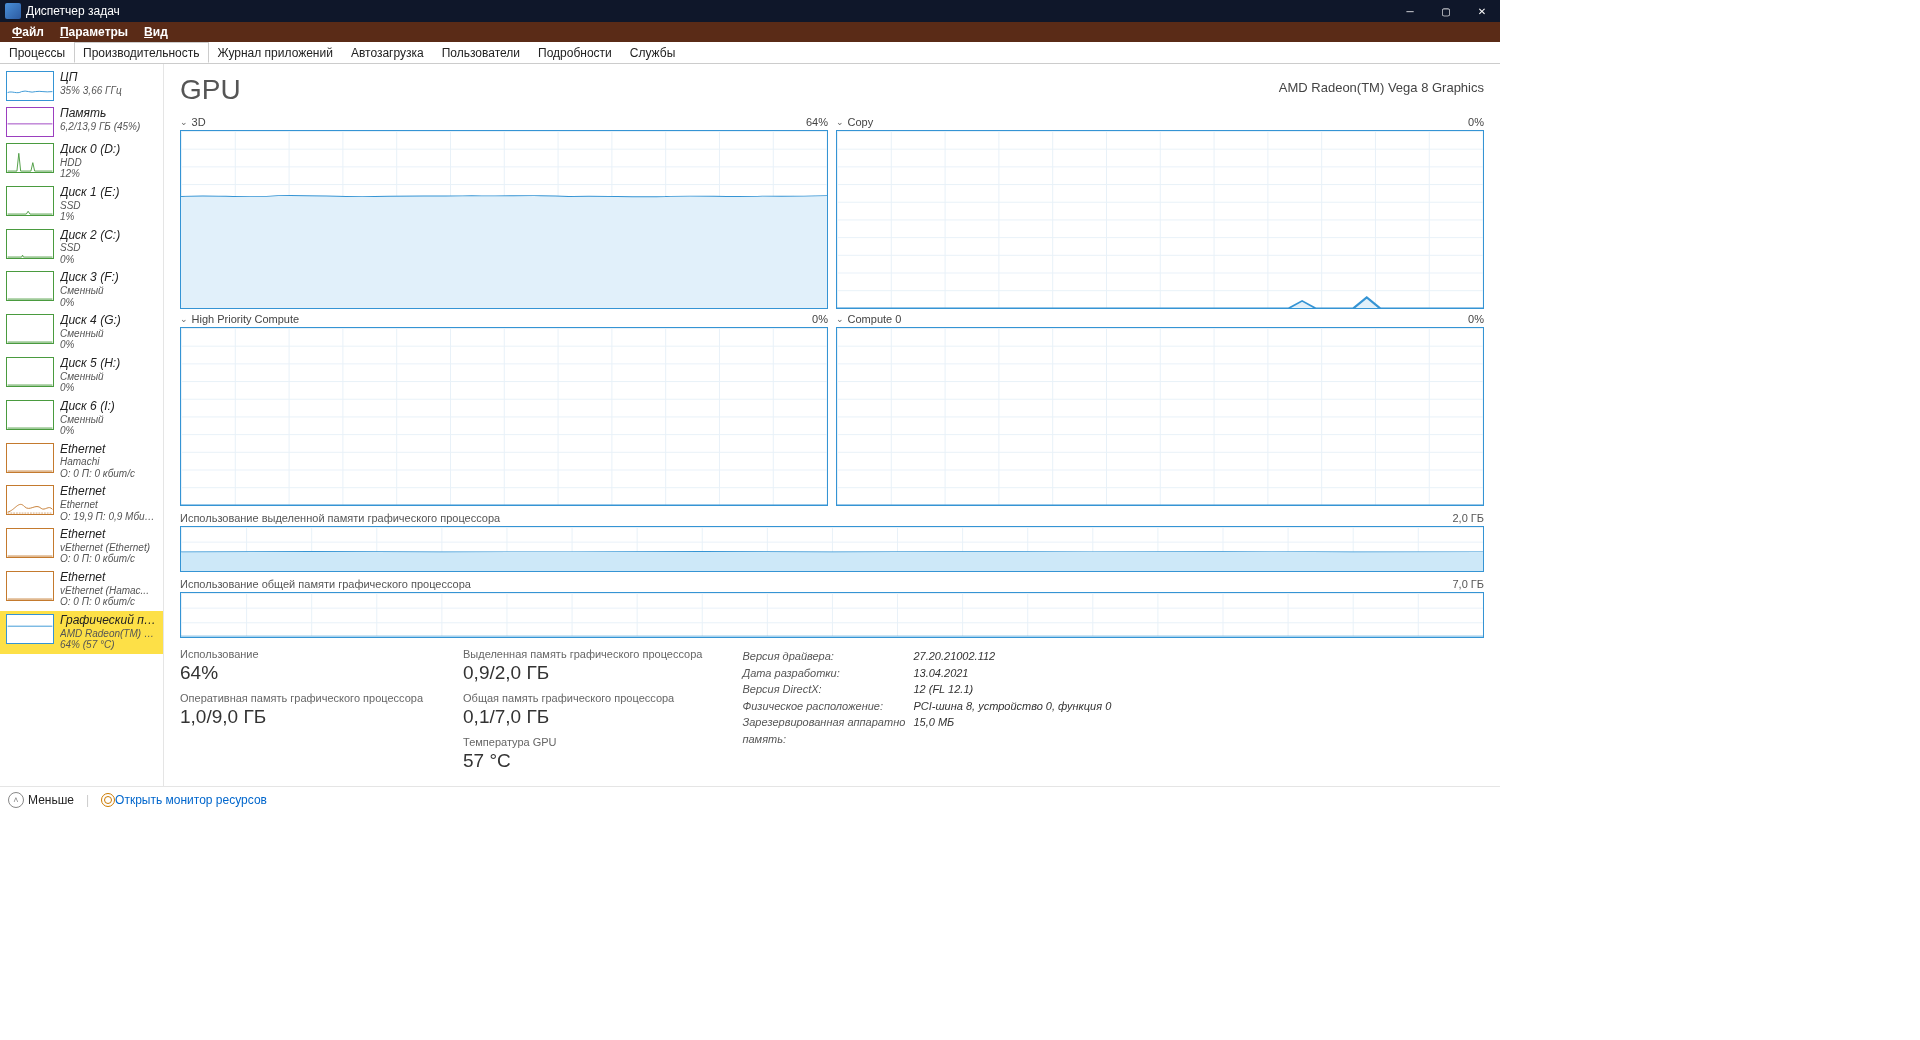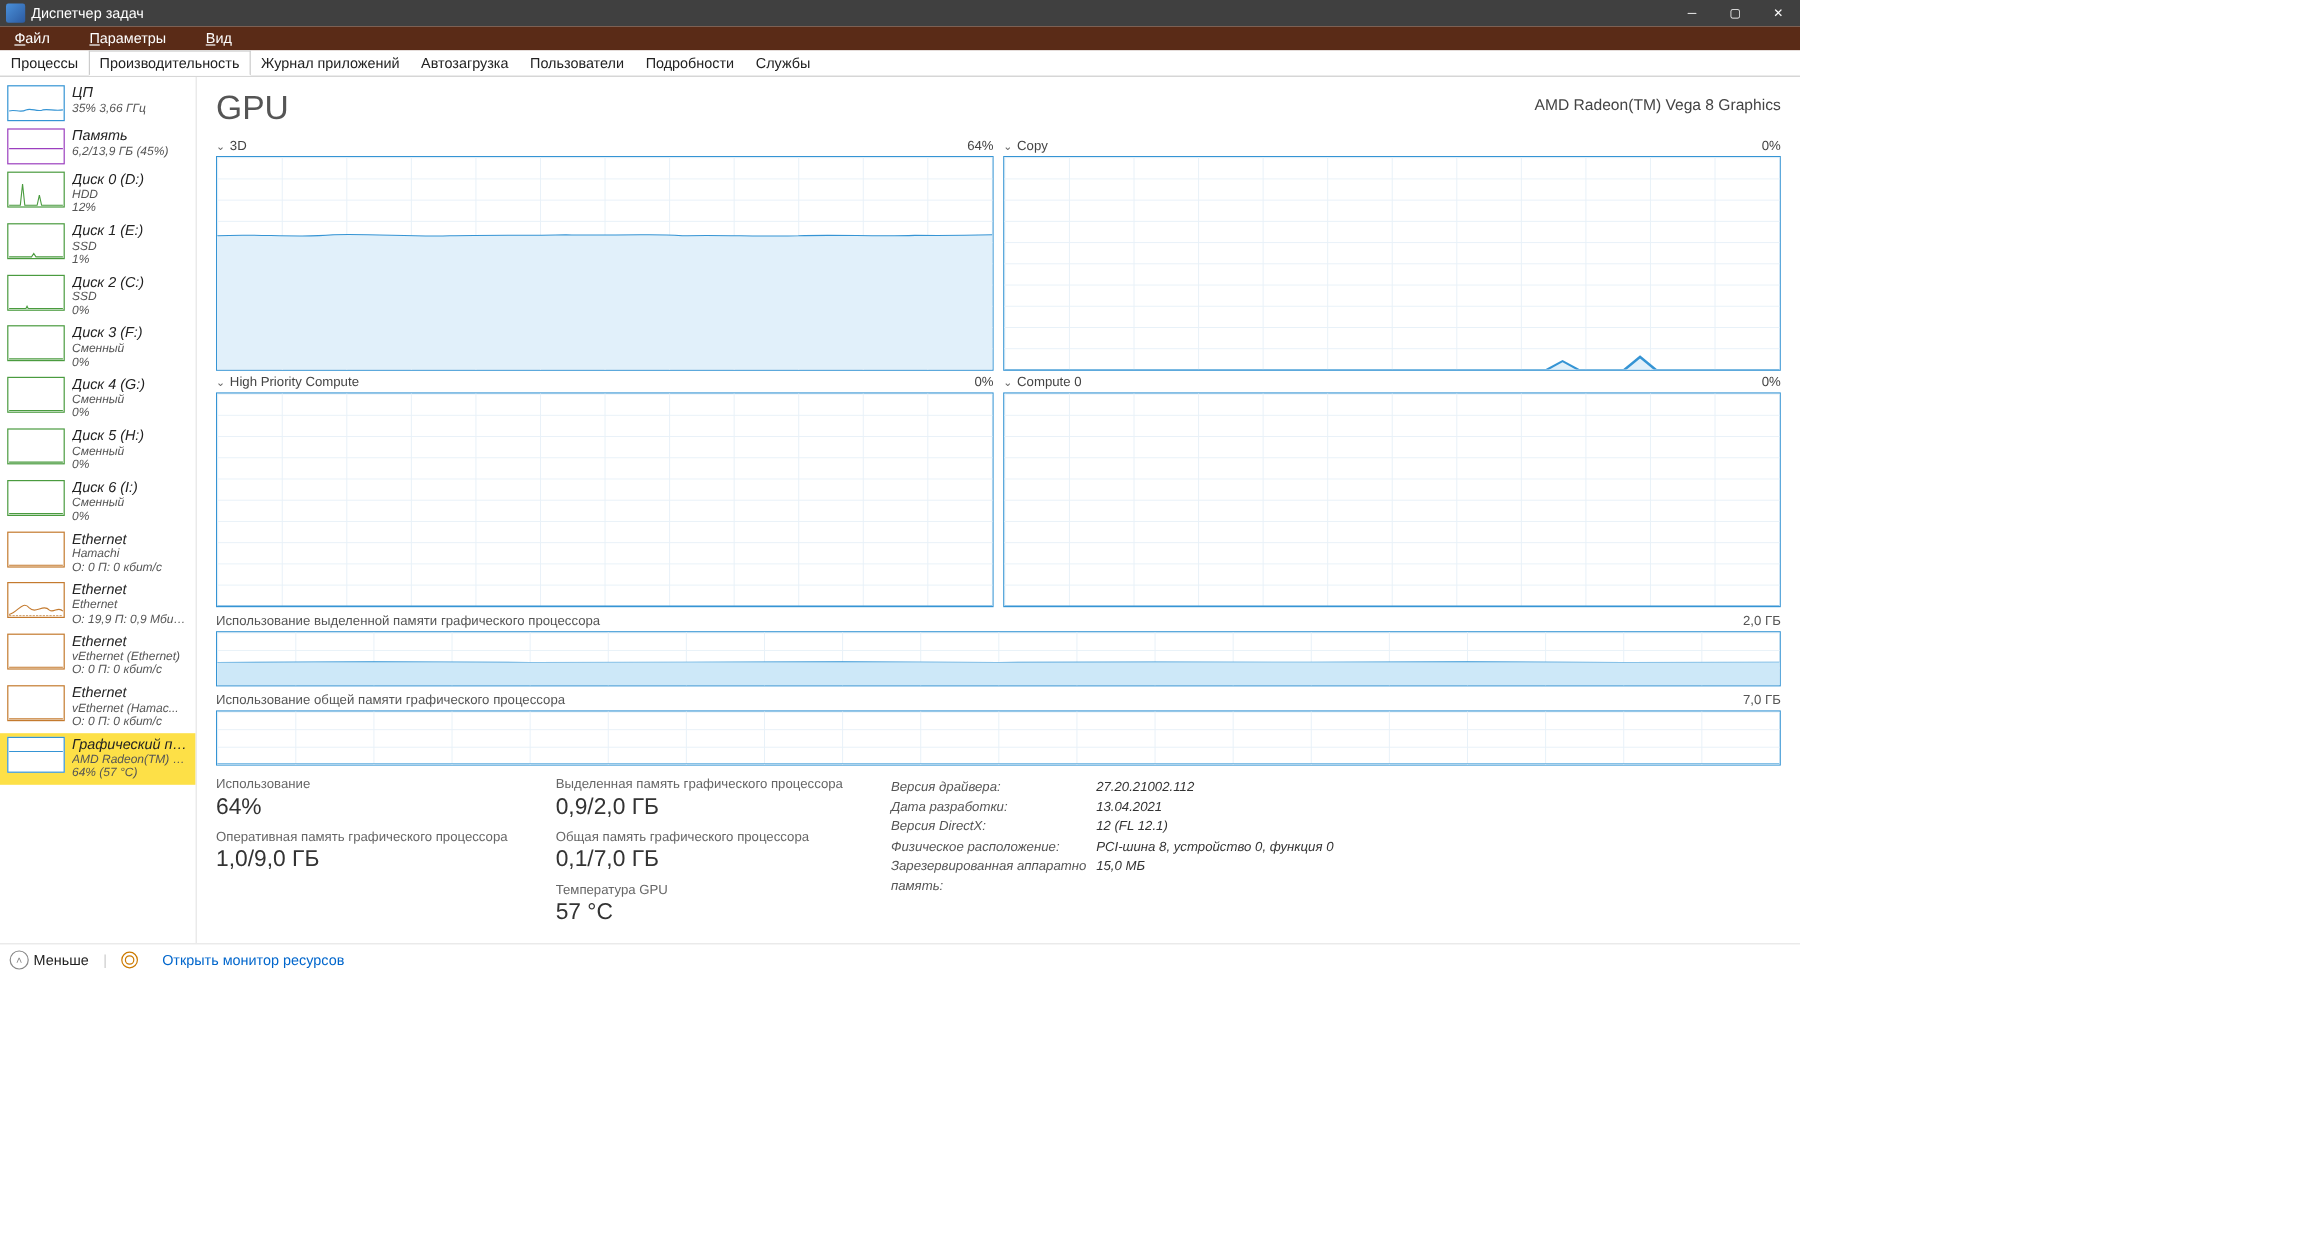--- a/index.html
+++ b/index.html
@@ -1,22 +1,22 @@
 <!DOCTYPE html>
 <html><head>
 <meta charset="utf-8">
 <style>
 * { margin: 0; padding: 0; box-sizing: border-box; font-family: 'Segoe UI', Tahoma, sans-serif; }
 body { width: 1500px; height: 812px; background: #fff; font-size: 12px; color: #222; overflow: hidden; display: flex; flex-direction: column; }
-.titlebar { background: #404040; height: 22px; display: flex; align-items: center; color: #fff; font-size: 12px; }
+.titlebar { background: #0f172a; height: 22px; display: flex; align-items: center; color: #fff; font-size: 12px; }
 .titlebar .icon { width: 16px; height: 16px; margin: 0 5px; background: linear-gradient(135deg,#4a90d9,#2c5aa0); border-radius: 2px; }
 .titlebar .title { flex: 1; }
 .win-controls { display: flex; }
 .win-controls div { width: 36px; height: 22px; display: flex; align-items: center; justify-content: center; color: #fff; font-size: 10px; }
-.menubar { background: #5a2b17; height: 20px; display: flex; align-items: center; padding: 0 4px; gap: 17px; }
+.menubar { background: #5a2b17; height: 20px; display: flex; align-items: center; padding: 0 4px; gap: 0; font-weight: bold; }
 .menubar span { color: #fff; font-size: 12px; padding: 2px 8px; }
 .menubar span u { text-decoration: underline; }
 .tabs { display: flex; border-bottom: 1px solid #ccc; background: #fff; height: 22px; }
 .tab { padding: 3px 8px; font-size: 12px; border: 1px solid transparent; cursor: default; }
 .tab.active { border: 1px solid #ccc; border-bottom: 1px solid #fff; background: #fff; position: relative; top: 0px; }
 .content { flex: 1; display: flex; overflow: hidden; }
 .sidebar { width: 164px; border-right: 1px solid #e5e5e5; overflow-y: auto; padding: 4px 0; }
 .sb-item { display: flex; align-items: flex-start; padding: 3px 6px 3px 6px; gap: 6px; cursor: default; }
 .sb-item.selected { background: #fde047; }
 .sb-thumb { width: 48px; height: 30px; border: 1px solid; flex-shrink: 0; position: relative; background: #fff; }
@@ -45,21 +45,21 @@
 .stats-col { display: flex; flex-direction: column; gap: 8px; }
 .stat-item .label { color: #666; font-size: 11px; }
 .stat-item .value { font-size: 19px; color: #333; margin-top: 2px; }
 .info-table { font-size: 11px; }
 .info-table .row { display: flex; gap: 1px; line-height: 1.5; font-style: italic; }
 .info-table .k { width: 170px; color: #555; }
 .info-table .v { color: #333; }
 .footer { height: 26px; border-top: 1px solid #e5e5e5; display: flex; align-items: center; gap: 12px; padding: 0 8px; font-size: 12px; }
 .footer .less { display: flex; align-items: center; gap: 4px; cursor: default; }
 .footer .circle { width: 16px; height: 16px; border: 1px solid #888; border-radius: 50%; display: flex; align-items: center; justify-content: center; font-size: 9px; color: #888; }
-.footer .link { color: #0066cc; display: flex; align-items: center; gap: 20px; cursor: default; }
+.footer .link { color: #0066cc; display: flex; align-items: center; gap: 0; cursor: default; }
 .footer .rmicon { width: 14px; height: 14px; border: 1px solid #cc7a00; border-radius: 50%; display: flex; align-items: center; justify-content: center; position: relative; }
 .footer .rmicon::after { content: ''; width: 6px; height: 6px; border: 1px solid #cc7a00; border-radius: 50%; }
 </style>
 </head>
 <body>
 
 <div class="titlebar">
   <div class="icon"></div>
   <div class="title">Диспетчер задач</div>
   <div class="win-controls">

